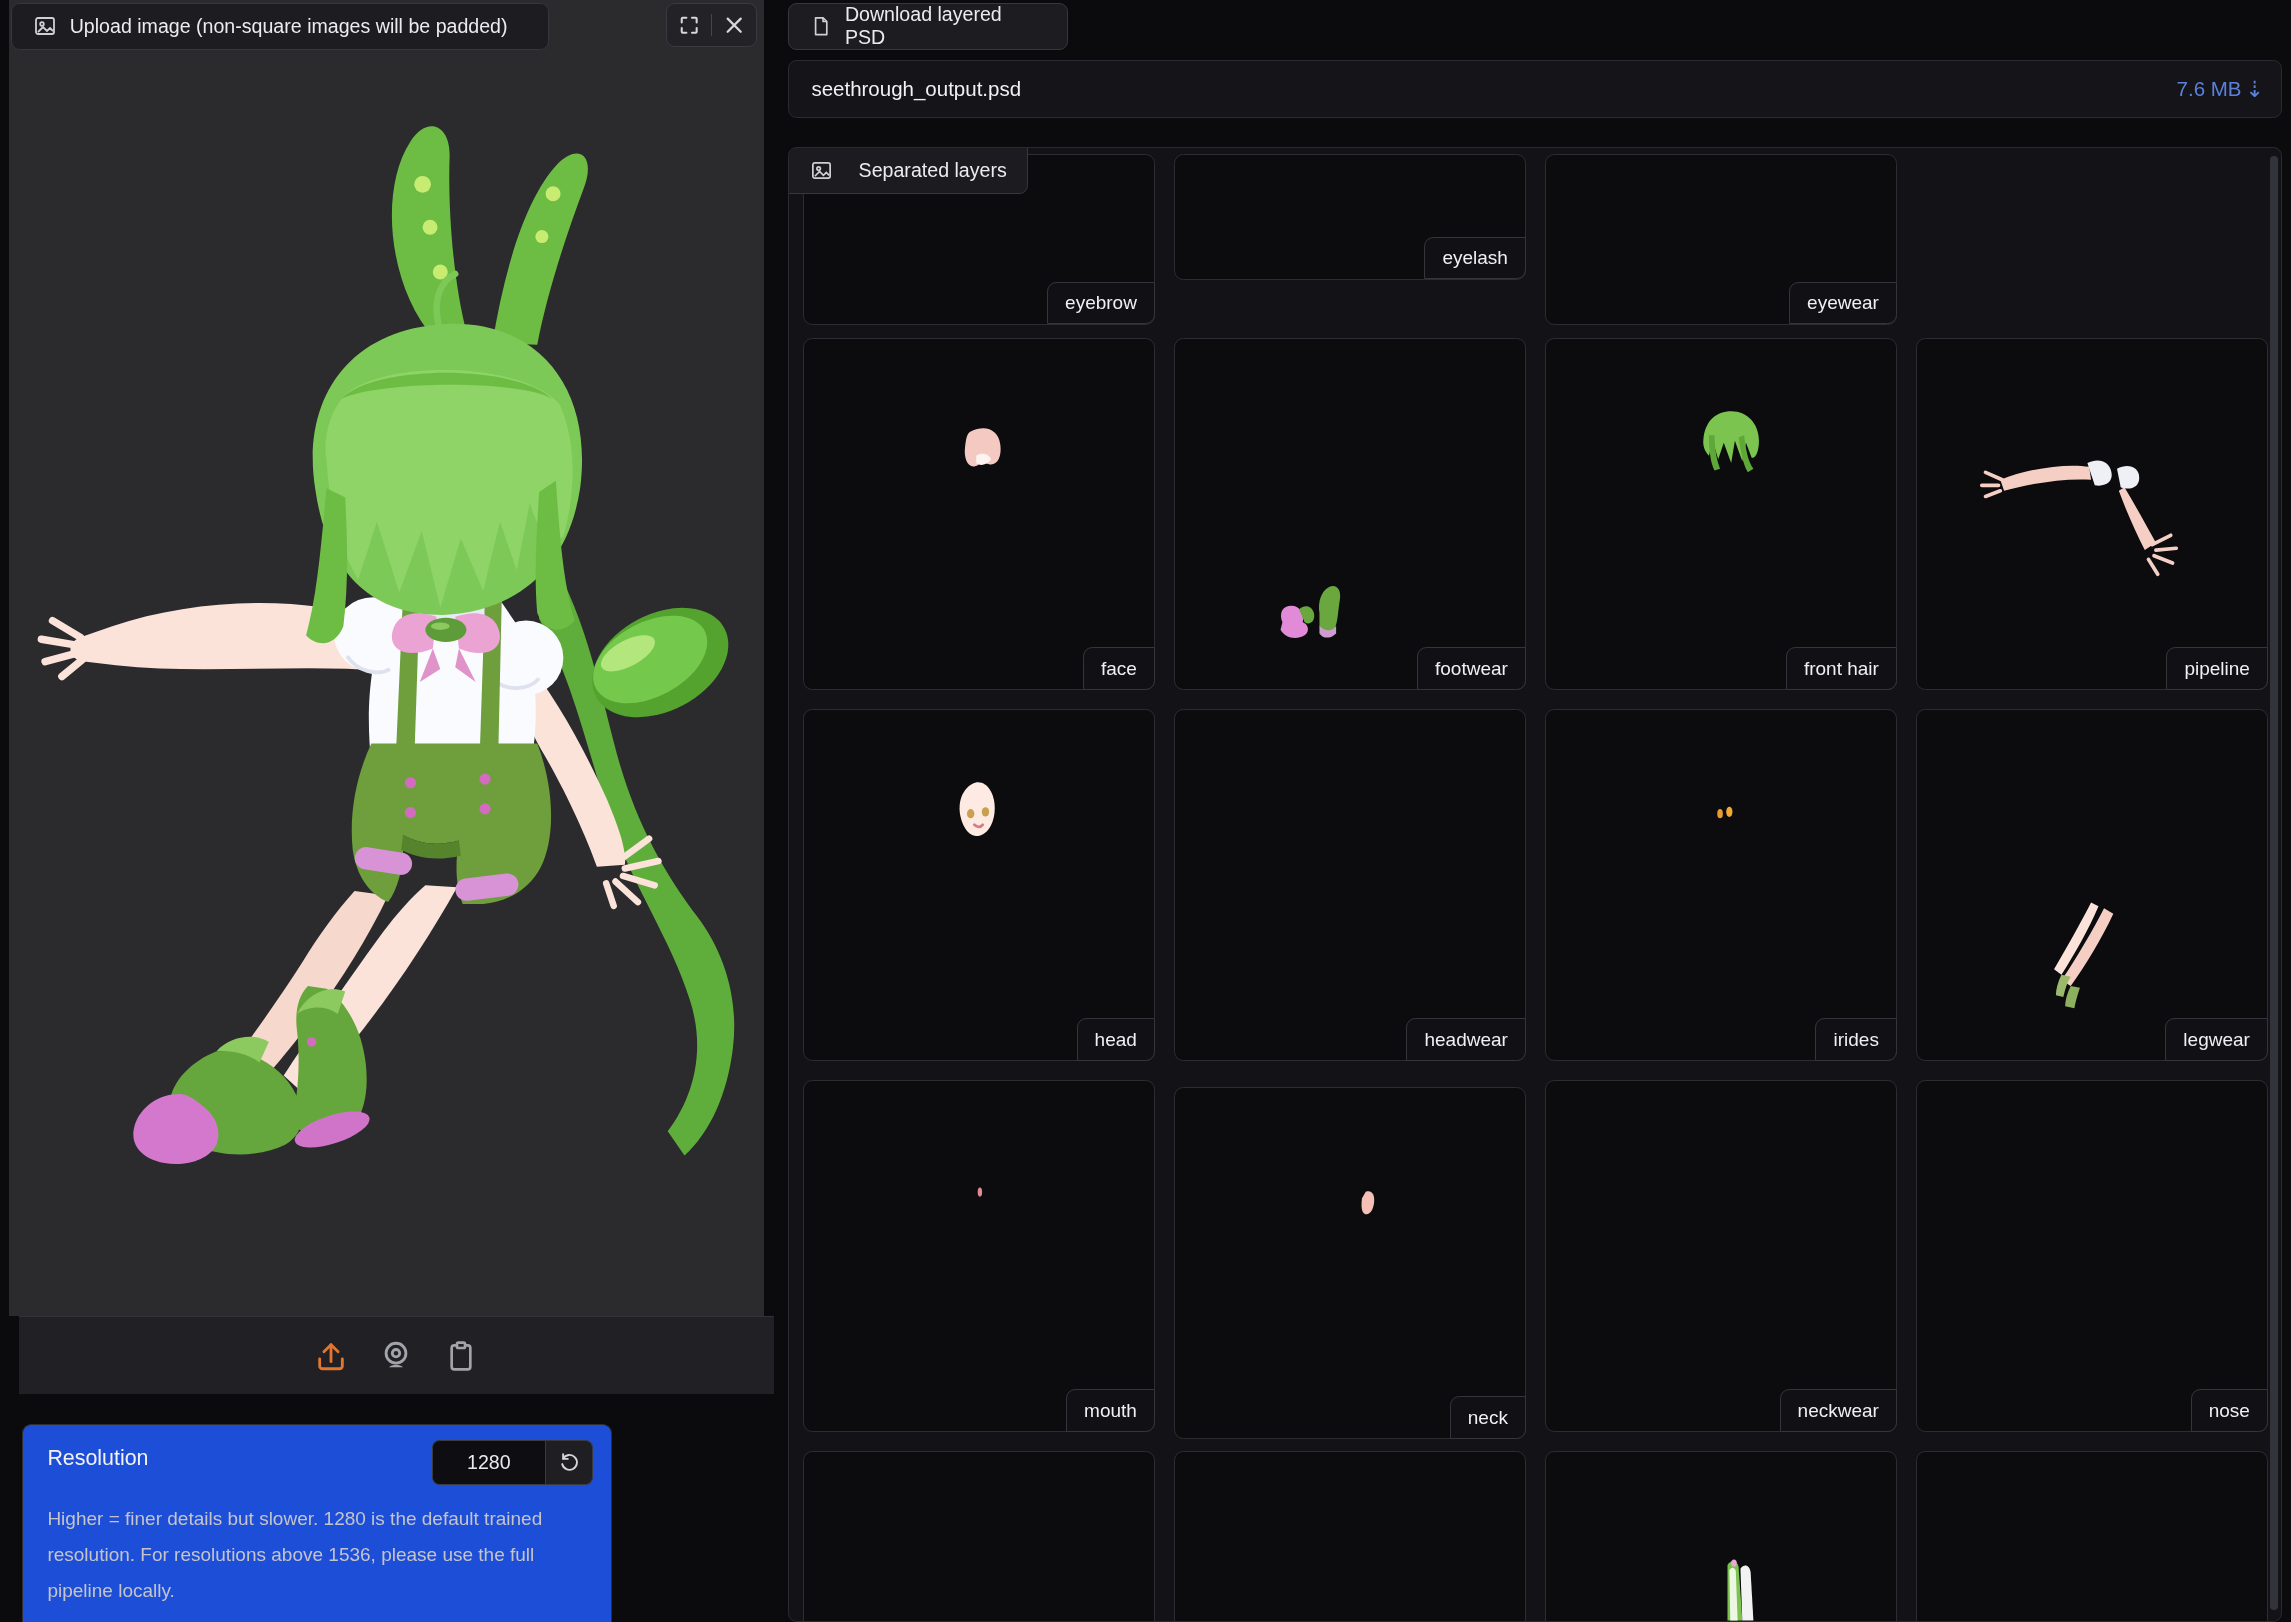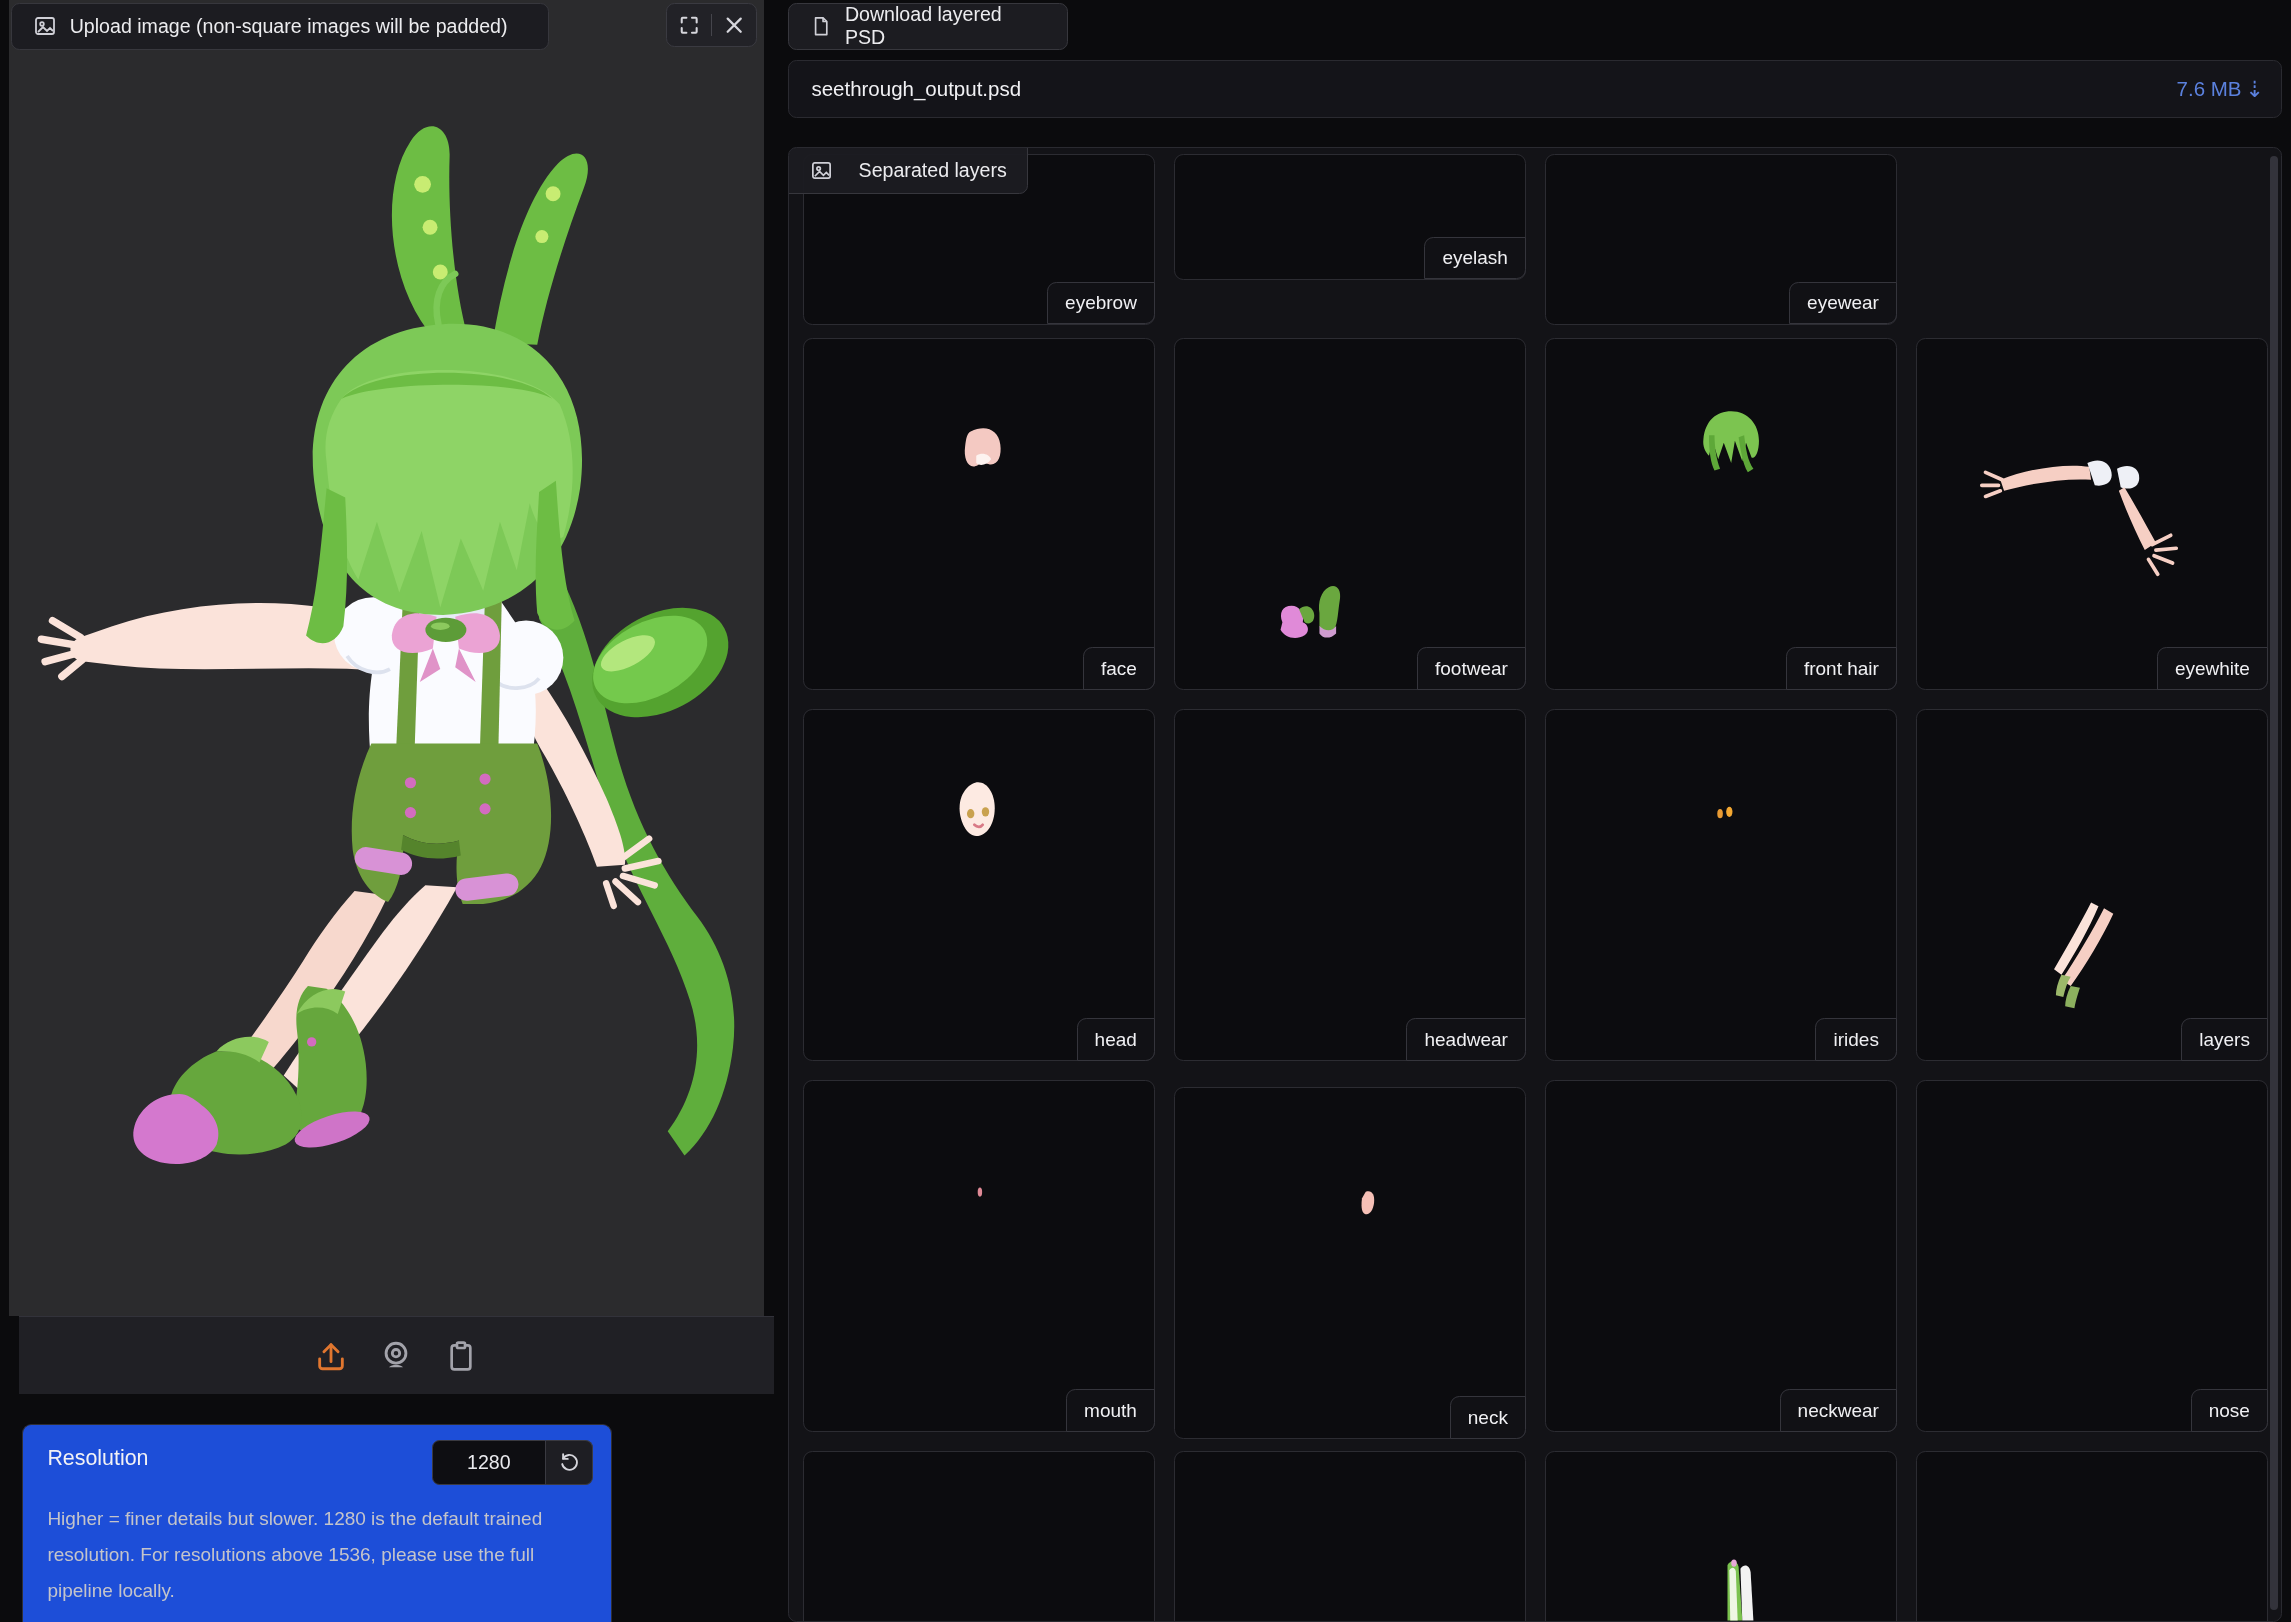--- a/index.html
+++ b/index.html
@@ -244,21 +244,21 @@
       </div>
     <div class="cell" style="left:1127px;top:190px;height:352px;">
       <svg viewBox="0 0 378 378">
         <path d="M90,152 C120,140 160,134 186,138 L188,152 C160,150 122,156 94,164 Z" fill="#f6cfc4"></path>
         <path d="M92,152 L74,144 M88,158 L70,158 M90,164 L74,170" stroke="#f6cfc4" stroke-width="4" stroke-linecap="round" fill="none"></path>
         <path d="M184,134 C196,128 208,132 210,144 C212,154 204,160 192,158 Z" fill="#eef0f6"></path>
         <path d="M216,140 C228,134 240,138 240,150 C240,160 230,164 220,160 Z" fill="#eef0f6"></path>
         <path d="M224,160 C236,180 248,202 258,220 L246,228 C236,208 226,186 218,164 Z" fill="#f6cfc4"></path>
         <path d="M254,222 L274,212 M258,228 L280,226 M256,234 L276,242 M250,238 L260,254" stroke="#f6cfc4" stroke-width="4" stroke-linecap="round" fill="none"></path>
       </svg>
-      <span class="chip">eyewhite</span>
+      <span class="chip">pipeline</span>
       </div>
 
     <div class="cell" style="left:14px;top:561px;height:352px;">
       <svg viewBox="0 0 378 378">
         <path d="M168,106 C168,88 180,78 188,78 C198,78 206,90 206,106 C206,122 198,136 186,136 C176,136 168,120 168,106 Z" fill="#fdeae2"></path>
         <ellipse cx="180" cy="112" rx="4" ry="5" fill="#c9a14e"></ellipse>
           <ellipse cx="196" cy="110" rx="4" ry="5" fill="#c9a14e"></ellipse>
         <path d="M184,124 C187,127 191,127 193,124" stroke="#d97a86" stroke-width="3" fill="none" stroke-linecap="round"></path>
       </svg>
       <span class="chip">head</span>
@@ -273,21 +273,21 @@
       </svg>
       <span class="chip">irides</span>
       </div>
     <div class="cell" style="left:1127px;top:561px;height:352px;">
       <svg viewBox="0 0 378 378">
         <path d="M196,212 C186,236 170,264 156,286 L148,280 C162,256 178,228 188,208 Z" fill="#fbe3da"></path>
         <path d="M212,220 C200,246 182,276 166,298 L156,292 C172,268 190,238 202,214 Z" fill="#f6cfc4"></path>
         <path d="M156,286 C152,294 150,302 150,308 L158,310 C160,302 162,294 166,288 Z" fill="#9cb86a"></path>
         <path d="M166,298 C162,306 160,314 160,320 L170,322 C172,312 174,306 176,300 Z" fill="#8cb05e"></path>
       </svg>
-      <span class="chip">layers</span>
+      <span class="chip">legwear</span>
       </div>
 
     <div class="cell" style="left:14px;top:932px;height:352px;">
       <svg viewBox="0 0 378 378">
         <ellipse cx="190" cy="120" rx="2.4" ry="5" fill="#e08a96"></ellipse>
       </svg>
       <span class="chip">mouth</span>
       </div>
     <div class="cell" style="left:385px;top:932px;height:352px;margin-top:7px;">
       <svg viewBox="0 0 378 378">

